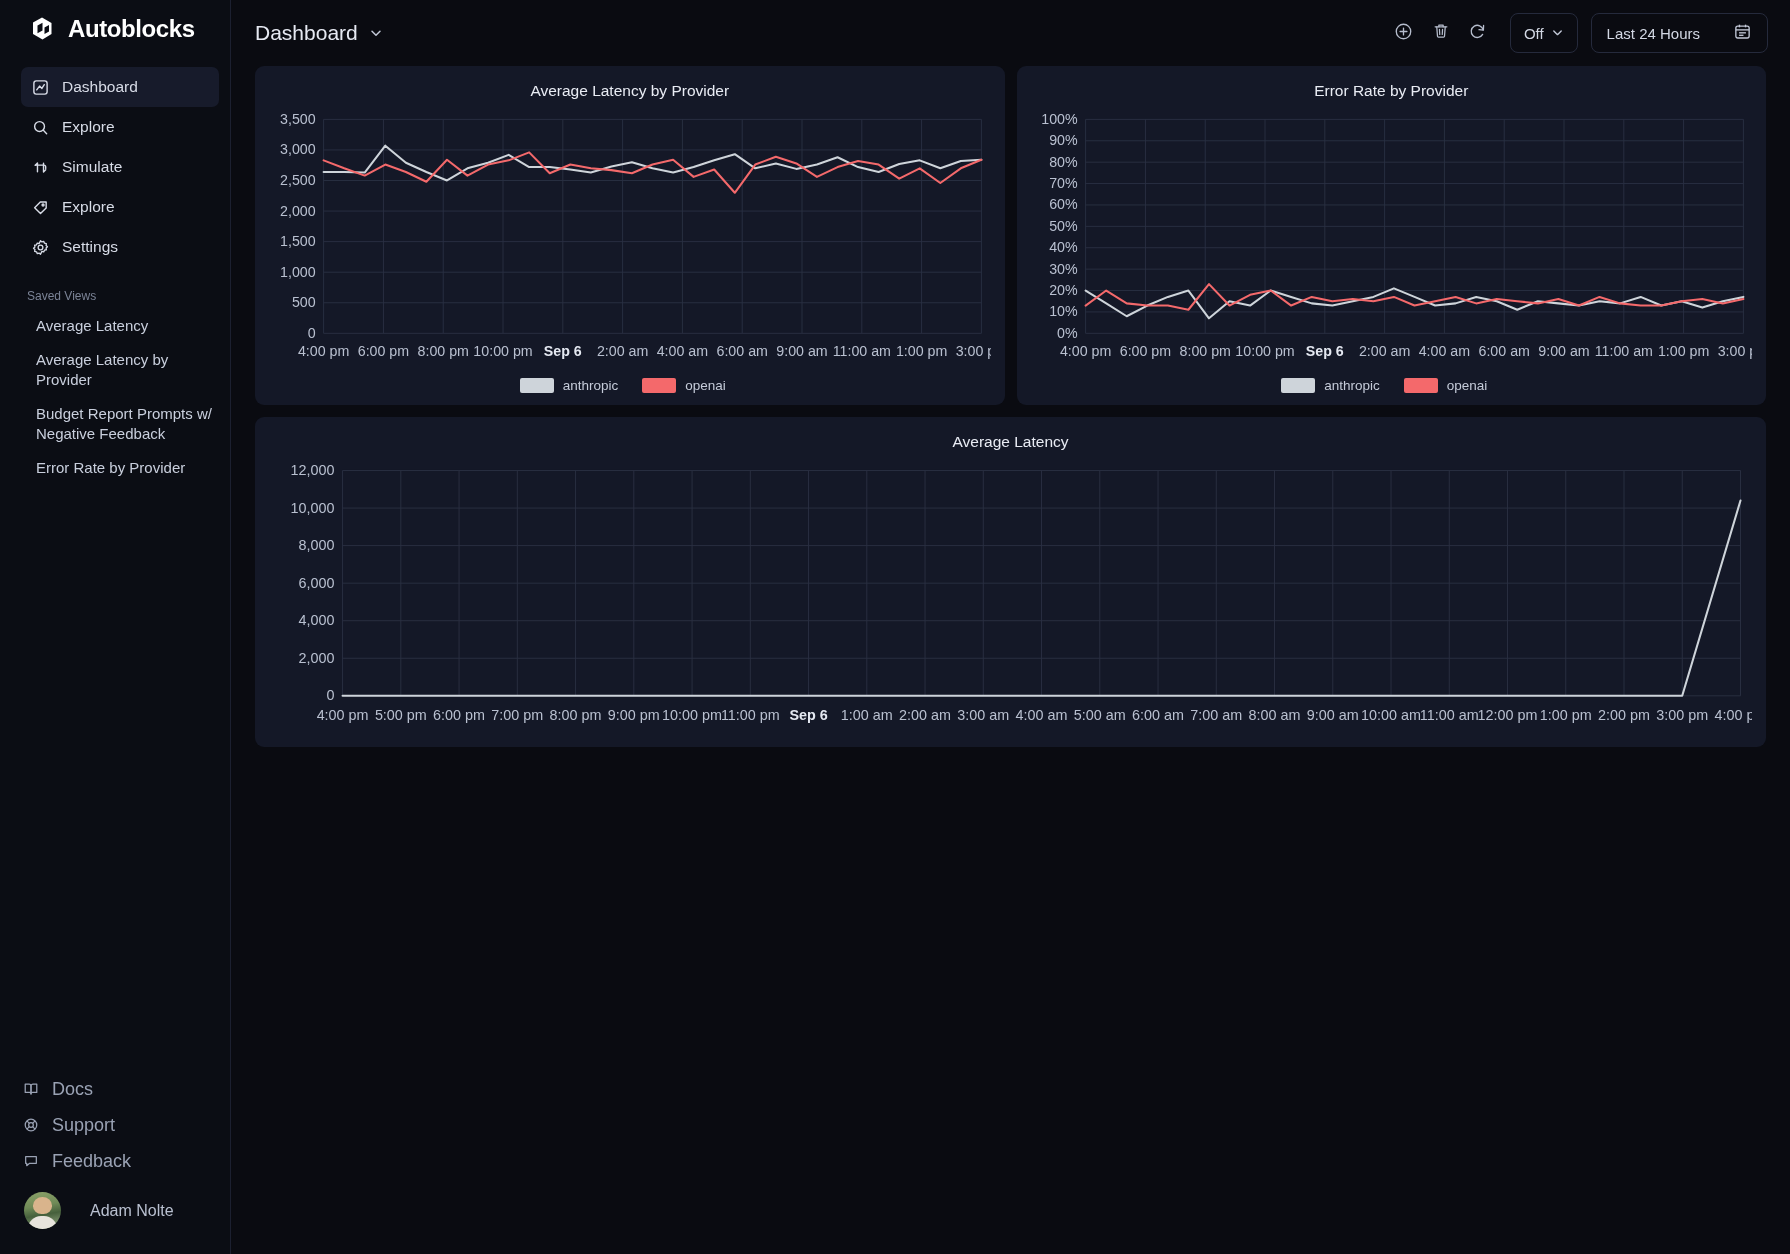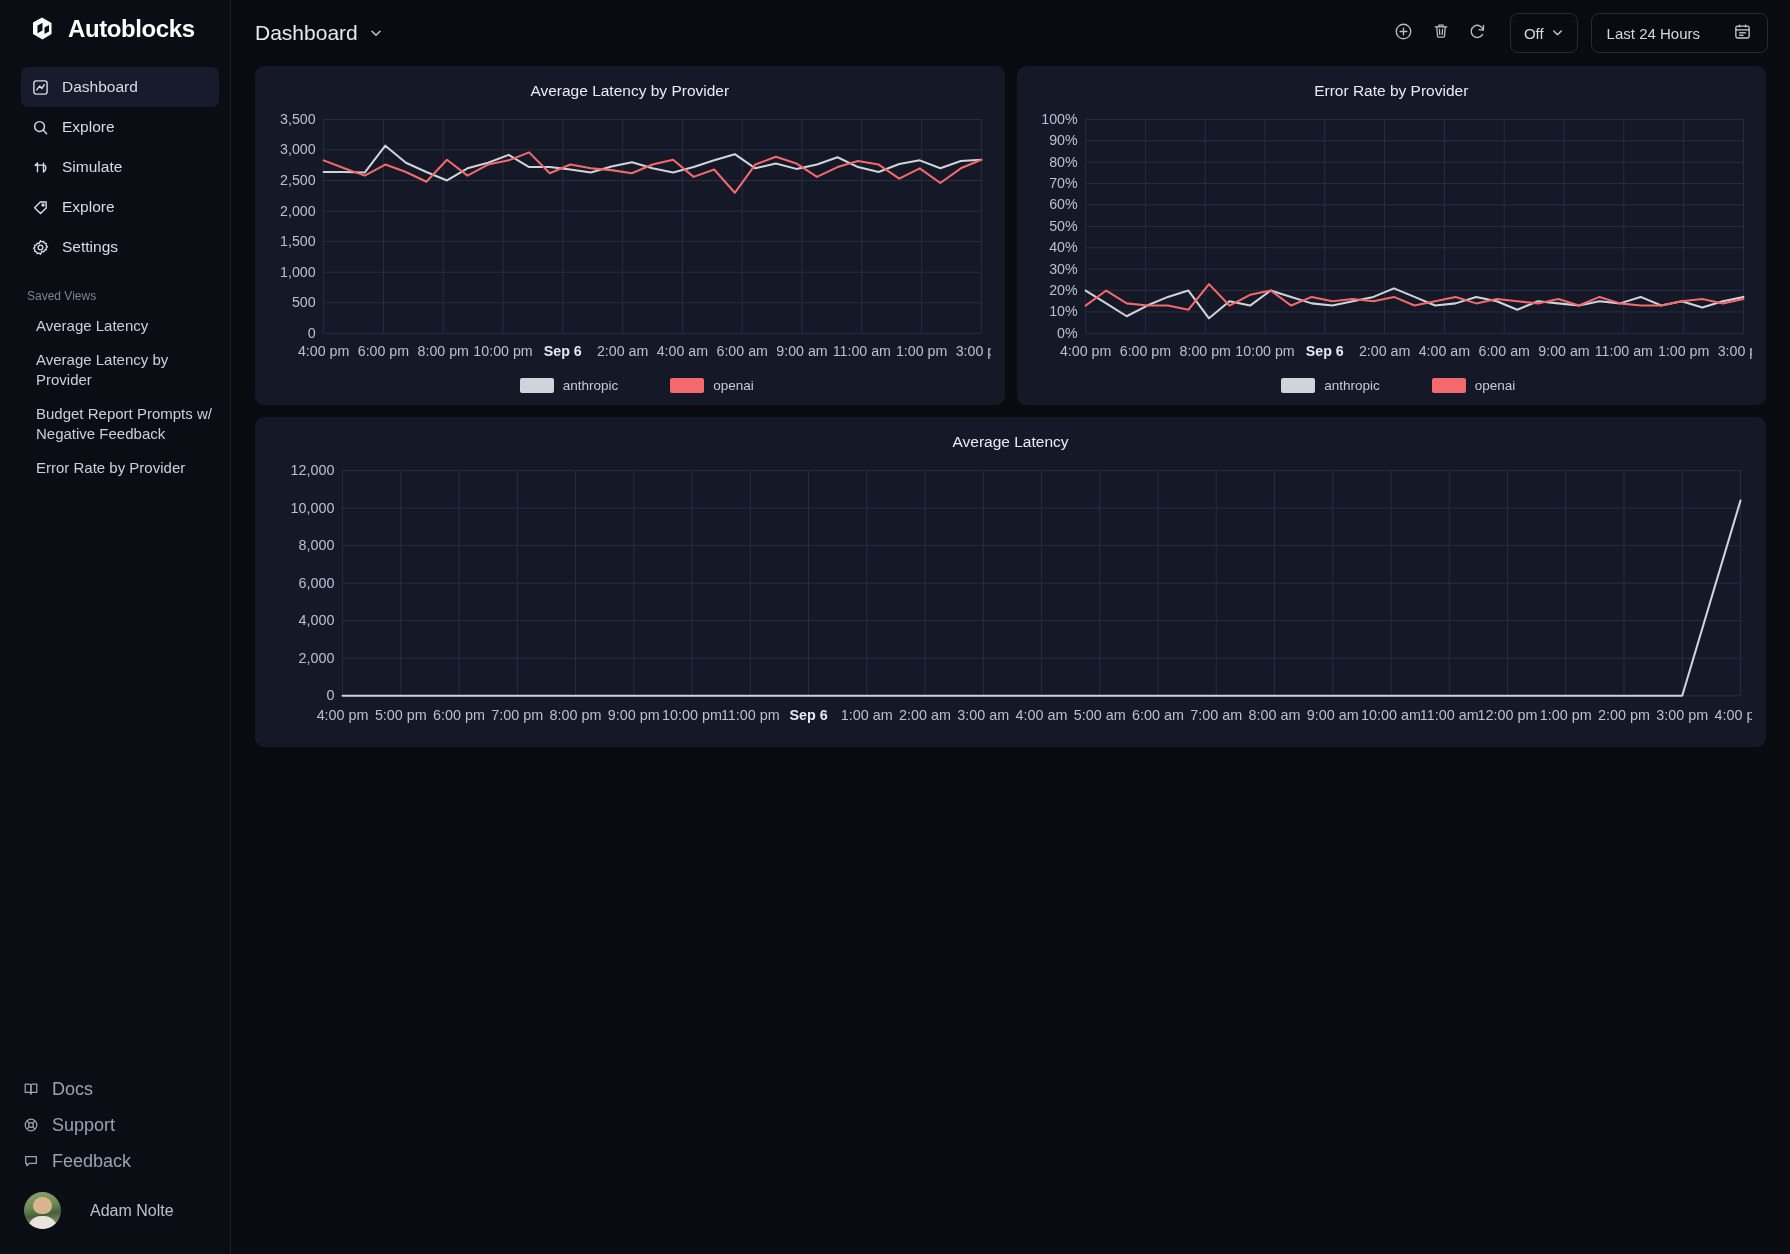--- a/index.html
+++ b/index.html
@@ -111,21 +111,21 @@
   .panel-title {
     text-align: center; color: #e9ecf4; font-size: 15.5px;
     margin-bottom: 8px;
   }
   .chart-wrap { position: relative; }
   .chart-svg { display: block; width: 100%; }
   .legend {
     display: flex; justify-content: center; align-items: center; gap: 10px;
     margin-top: 8px;
   }
-  .legend-item { display: flex; align-items: center; gap: 9px; margin-right: 14px; margin-left: 28px; }
+  .legend-item { display: flex; align-items: center; gap: 9px; margin-right: 14px; }
   .legend-swatch { width: 34px; height: 15px; border-radius: 2px; }
   .legend-label { color: #c5cbd9; font-size: 13.5px; }
   .tick-text { fill: #b9c0d0; font-size: 12.5px; font-family: "Liberation Sans", sans-serif; }
   .tick-text.bold { font-weight: bold; fill: #e4e8f1; }
 </style>
 </head>
 <body>
 
 <div class="app">
 

